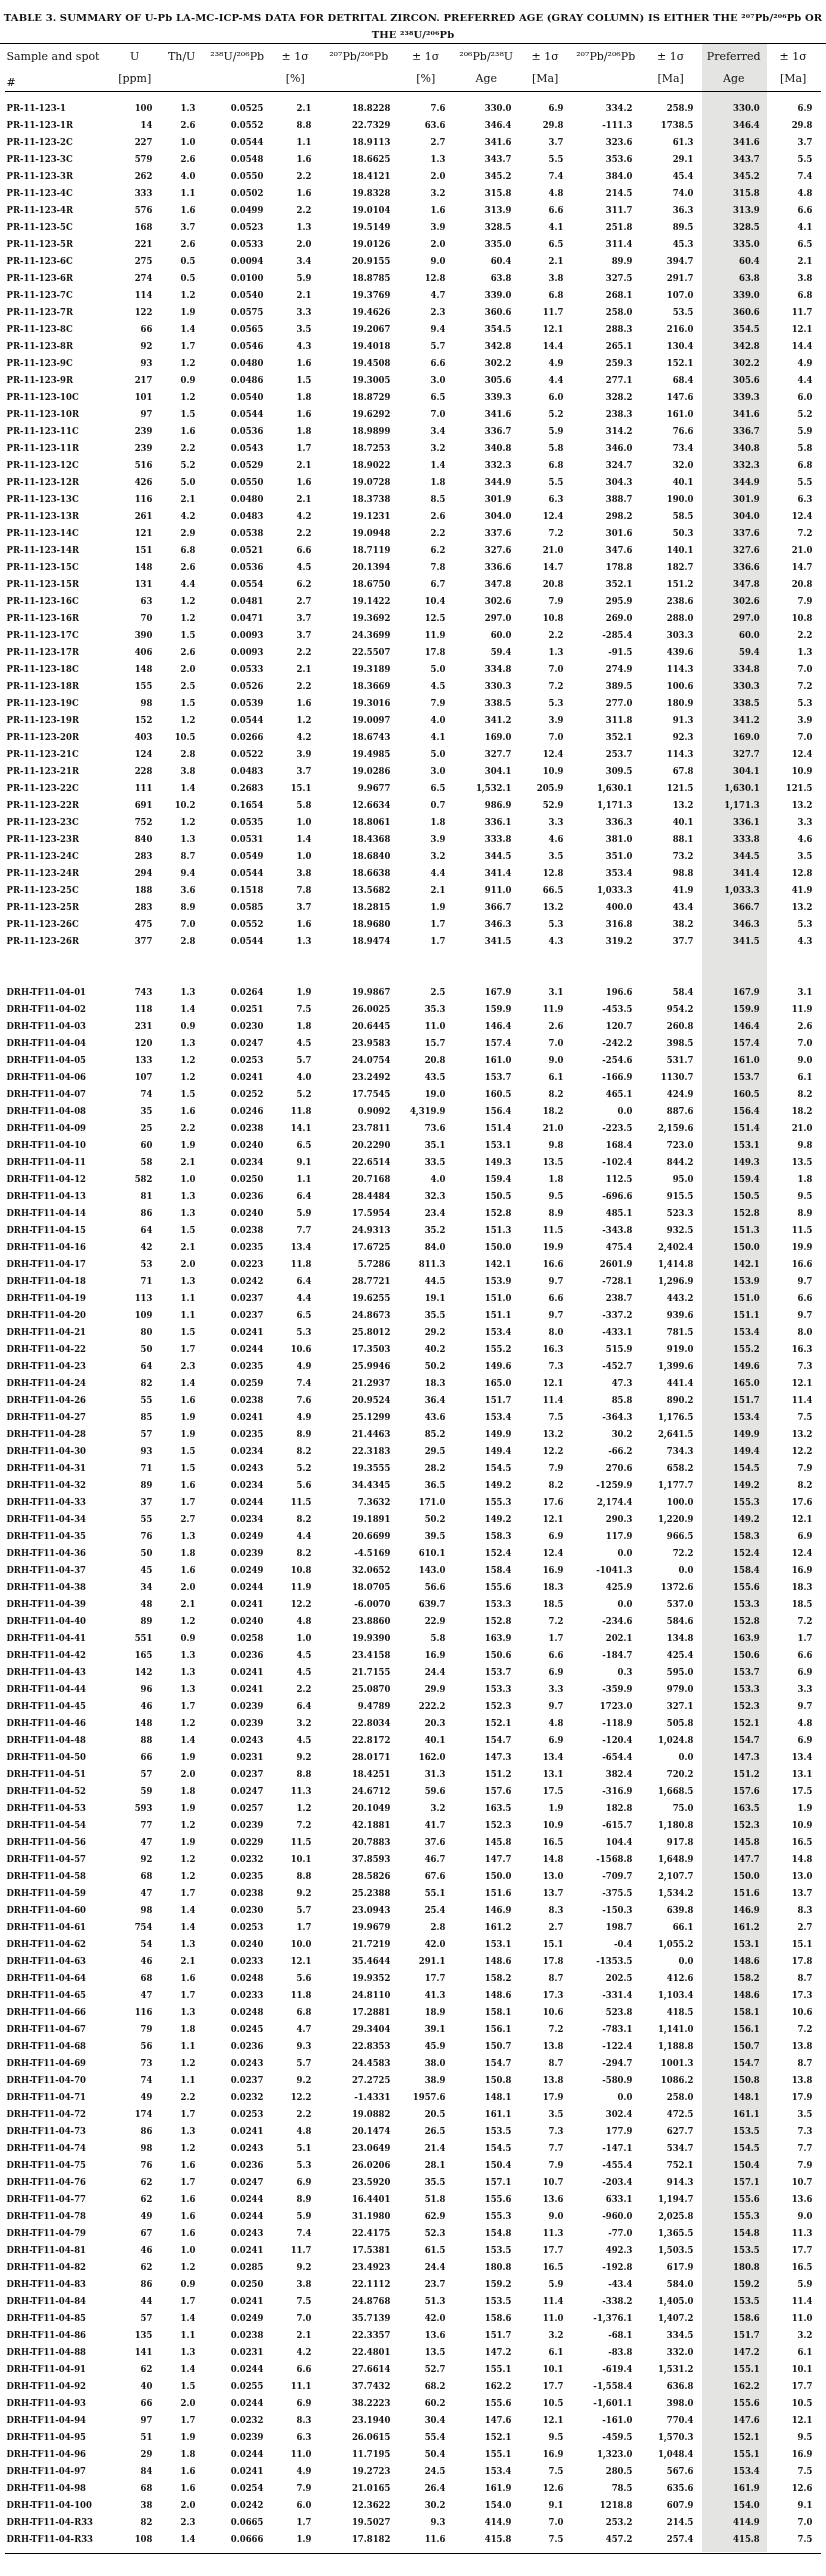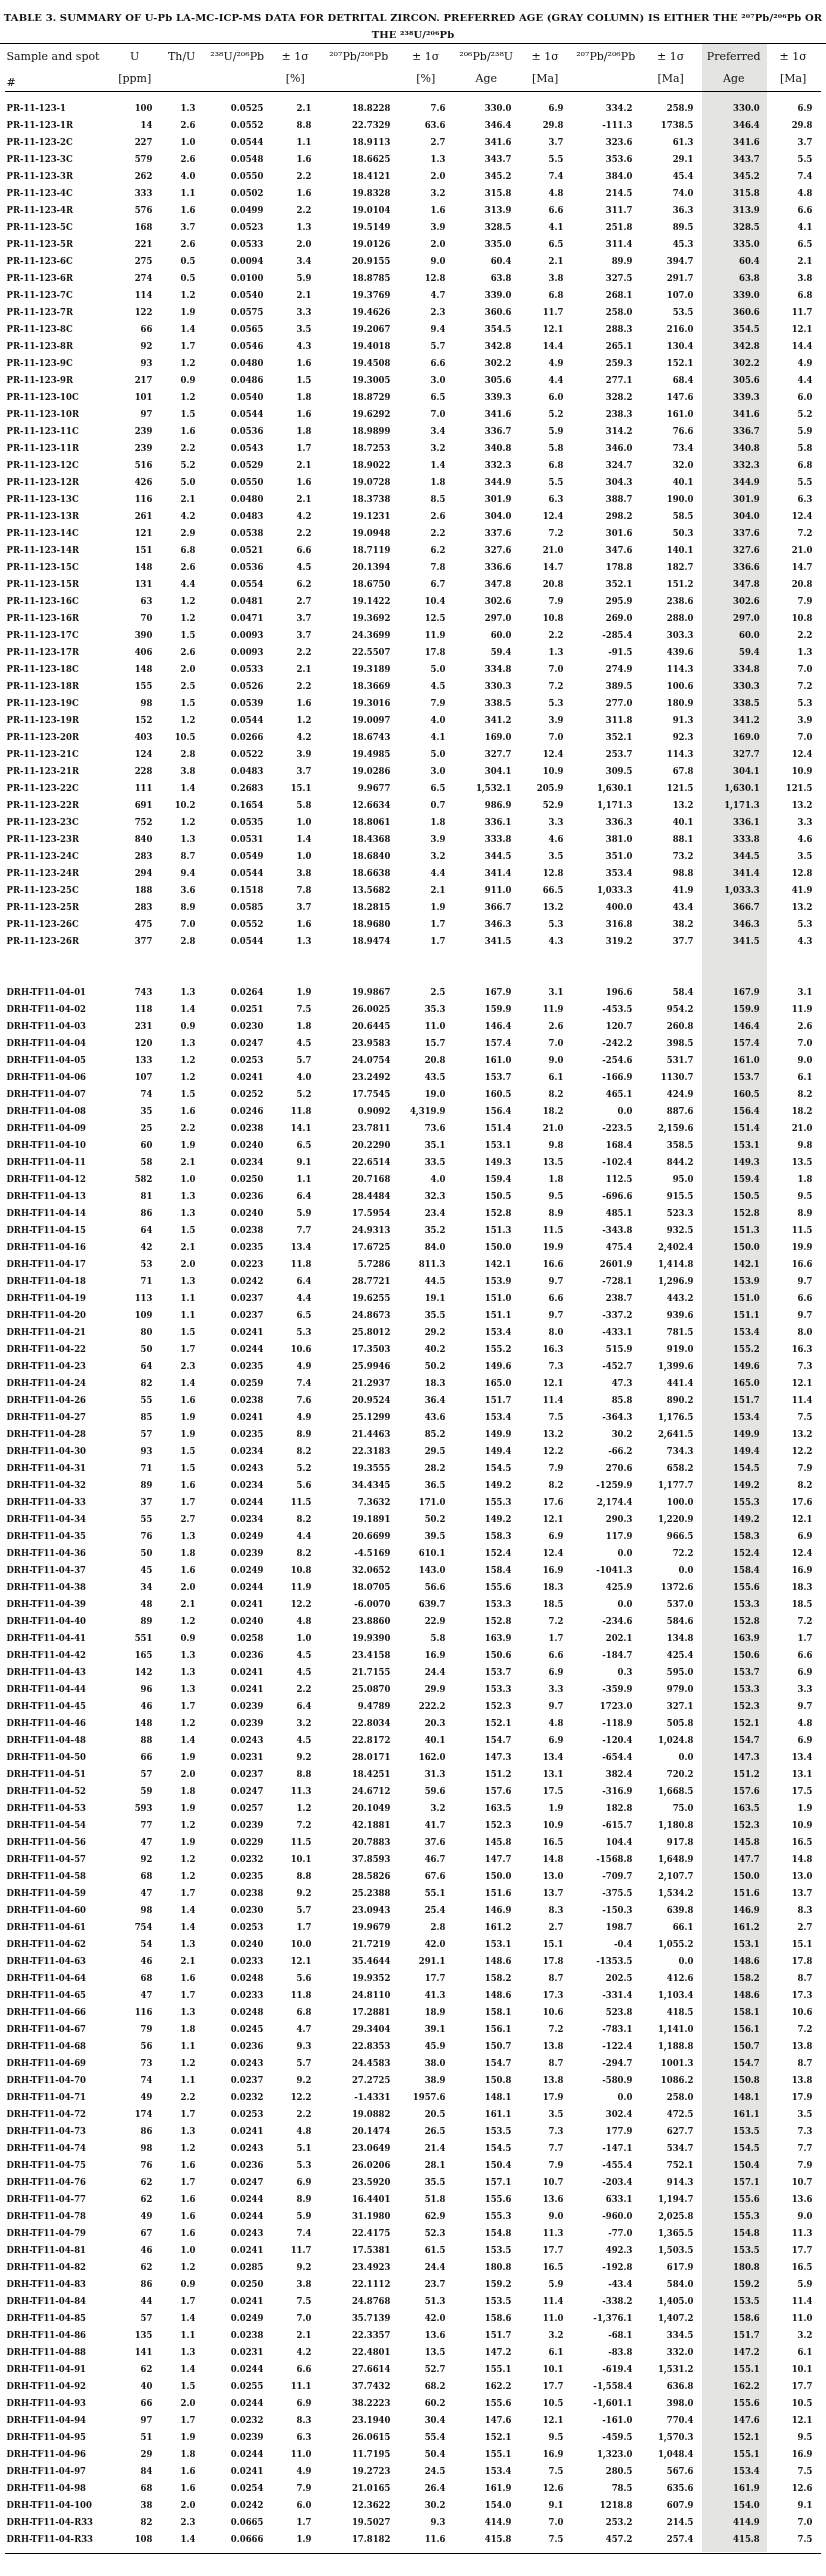--- a/index.html
+++ b/index.html
@@ -1022,21 +1022,21 @@
           <div class="cell c0">DRH-TF11-04-10</div>
           <div class="cell c1">60</div>
           <div class="cell c2">1.9</div>
           <div class="cell c3">0.0240</div>
           <div class="cell c4">6.5</div>
           <div class="cell c5">20.2290</div>
           <div class="cell c6">35.1</div>
           <div class="cell c7">153.1</div>
           <div class="cell c8">9.8</div>
           <div class="cell c9">168.4</div>
-          <div class="cell c10">358.5</div>
+          <div class="cell c10">723.0</div>
           <div class="cell c11">153.1</div>
           <div class="cell c12">9.8</div>
         </div>
         <div class="row">
           <div class="cell c0">DRH-TF11-04-11</div>
           <div class="cell c1">58</div>
           <div class="cell c2">2.1</div>
           <div class="cell c3">0.0234</div>
           <div class="cell c4">9.1</div>
           <div class="cell c5">22.6514</div>

